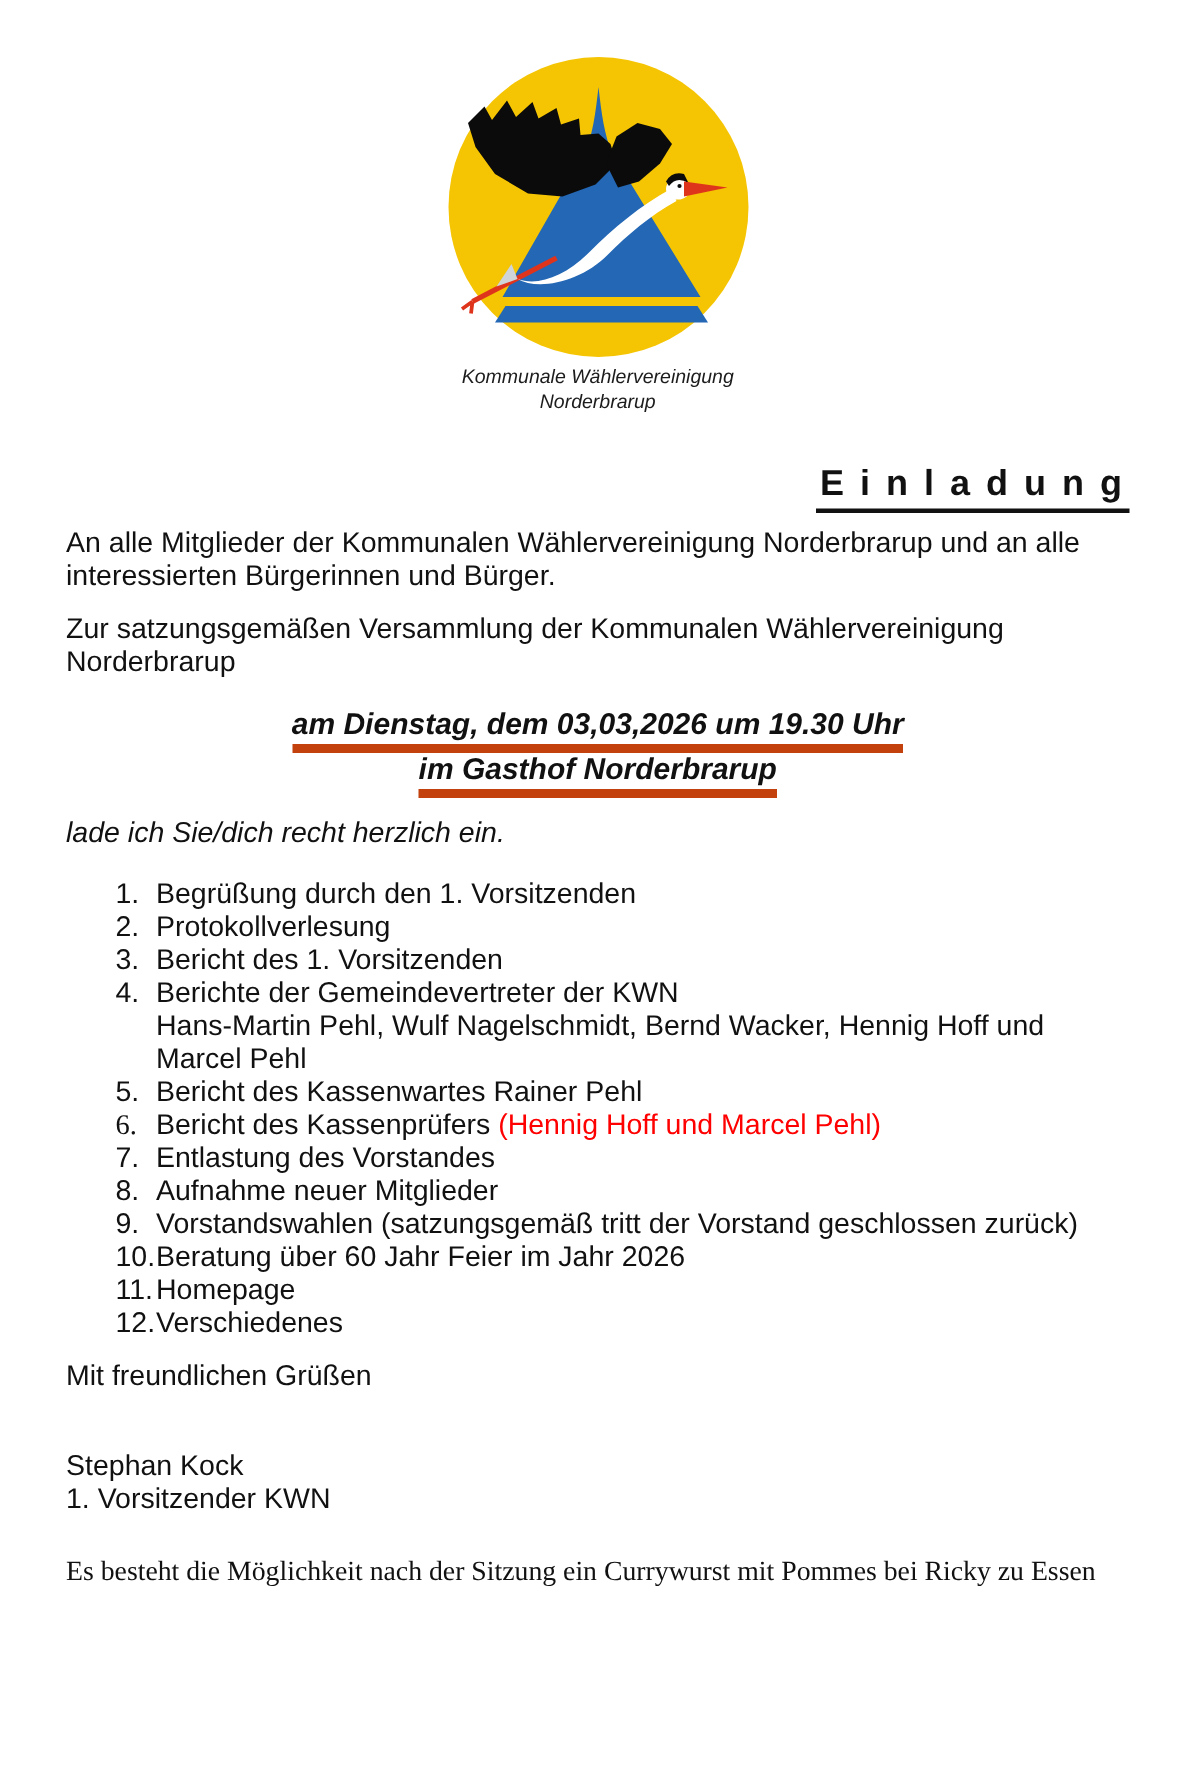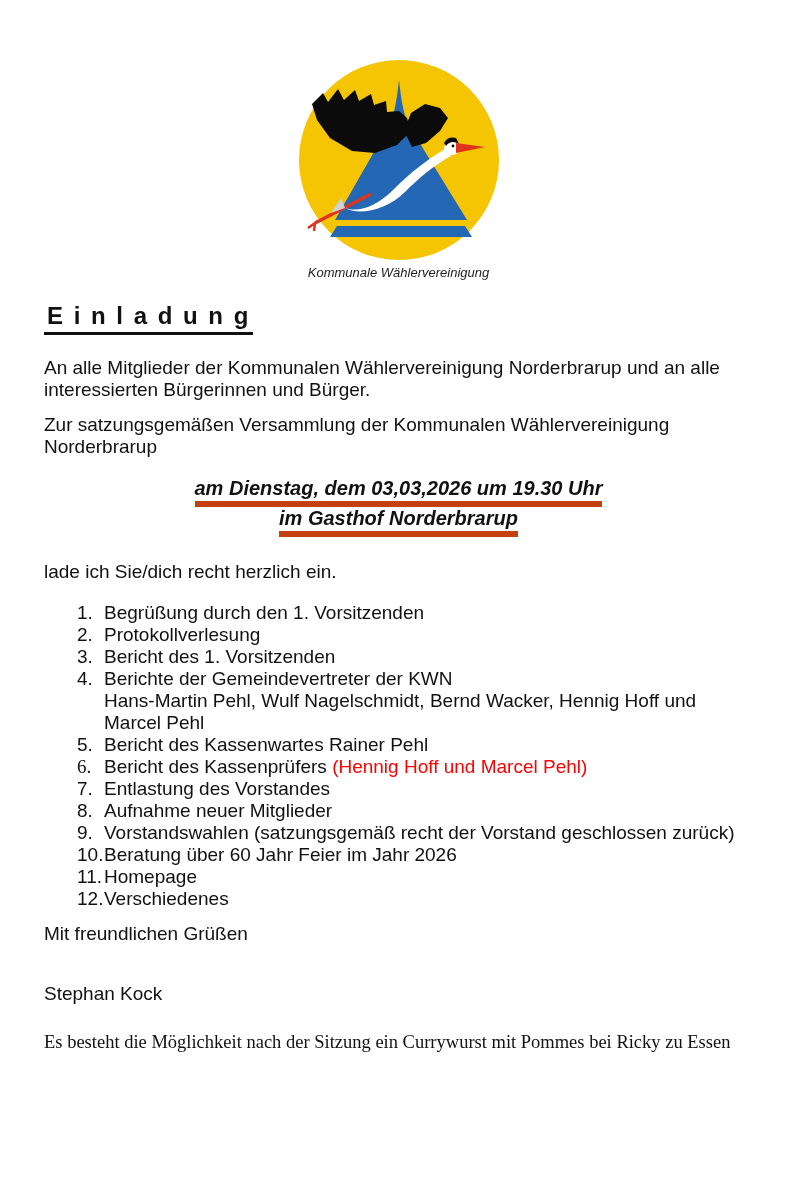--- a/index.html
+++ b/index.html
@@ -3,42 +3,42 @@
 <meta charset="utf-8">
 <style>
   html,body{margin:0;padding:0;}
   body{
     width:791px;height:1185px;background:#ffffff;overflow:hidden;
     font-family:"Liberation Sans", sans-serif;color:#111111;
   }
   .page{box-sizing:border-box;width:791px;padding:0 38px 0 44px;}
 
   
-  .logo-wrap{padding-top:58px;text-align:center;}
+  .logo-wrap{padding-top:36px;text-align:center;}
   .logo{width:204px;height:204px;display:block;margin:0 auto;}
   .logo-circle{fill:#F5C402;}
   .logo-blue{fill:#2367B5;}
   .stork-black{fill:#0b0b0b;}
   .stork-white{fill:#ffffff;}
   .stork-gray{fill:#cfd4d8;}
   .stork-red{fill:#DF341C;}
   .stork-red-line{stroke:#DF341C;fill:none;}
   .logo-caption{font-style:italic;font-size:13px;line-height:1.3;margin-top:3px;color:#1c1c1c;}
 
   
-  .title-wrap{text-align:left;margin-top:20px;}
+  .title-wrap{text-align:right;margin-top:32px;}
   .title-text{
     display:inline-block;font-size:24px;font-weight:bold;letter-spacing:2px;
     border-bottom:3px solid #111;padding:0 3px 2px 3px;
   }
 
   .p{font-size:19px;line-height:22px;margin:0;}
-  .p1{margin-top:22px;}
+  .p1{margin-top:10px;}
   .p2{margin-top:13px;}
-  .p3{margin-top:24px;}
+  .p3{margin-top:13px;font-style:italic;}
   .p4{margin-top:21px;}
 
   .date-wrap{text-align:center;}
   .date1{margin-top:19px;}
   .date2{}
   .date-text{
     display:inline-block;font-size:20px;font-weight:bold;font-style:italic;
     border-bottom:6px solid #c2410c;padding-bottom:1px;
   }
 
@@ -77,20 +77,21 @@
       <path class="stork-gray" d="M48,150 L34,155 L44,140 Z"></path>
       <path class="stork-white" d="M48,150 C62,155 80,148 96,132 C112,116 130,101 150,90 L154,98 C136,108 122,120 108,134 C90,152 62,158 48,150 Z"></path>
 
       <ellipse class="stork-white" cx="155" cy="90" rx="8" ry="7"></ellipse>
       <path class="stork-black" d="M147,85 Q151,78 159,80 L162,86 Q154,81 149,88 Z"></path>
       <path class="stork-red" d="M159,85 L188,89 L159,95 Z"></path>
       <circle cx="156" cy="88" r="1.4" fill="#0b0b0b"></circle>
     </svg>
     <div class="logo-caption">
       <div>Kommunale Wählervereinigung</div>
+      <div>Norderbrarup</div>
     </div>
   </div>
 
   <div class="title-wrap">
     <span class="title-text">E i n l a d u n g</span>
   </div>
 
   <p class="p p1">An alle Mitglieder der Kommunalen Wählervereinigung Norderbrarup und an alle interessierten Bürgerinnen und Bürger.</p>
   <p class="p p2">Zur satzungsgemäßen Versammlung der Kommunalen Wählervereinigung Norderbrarup</p>
 
@@ -134,37 +135,38 @@
     <div class="agenda-row">
       <span class="agenda-num">7.</span>
       <span class="agenda-txt">Entlastung des Vorstandes</span>
     </div>
     <div class="agenda-row">
       <span class="agenda-num">8.</span>
       <span class="agenda-txt">Aufnahme neuer Mitglieder</span>
     </div>
     <div class="agenda-row">
       <span class="agenda-num">9.</span>
-      <span class="agenda-txt">Vorstandswahlen (satzungsgemäß recht der Vorstand geschlossen zurück)</span>
+      <span class="agenda-txt">Vorstandswahlen (satzungsgemäß tritt der Vorstand geschlossen zurück)</span>
     </div>
     <div class="agenda-row">
       <span class="agenda-num">10.</span>
       <span class="agenda-txt">Beratung über 60 Jahr Feier im Jahr 2026</span>
     </div>
     <div class="agenda-row">
       <span class="agenda-num">11.</span>
       <span class="agenda-txt">Homepage</span>
     </div>
     <div class="agenda-row">
       <span class="agenda-num">12.</span>
       <span class="agenda-txt">Verschiedenes</span>
     </div>
   </div>
 
   <p class="p closing">Mit freundlichen Grüßen</p>
 
   <div class="signature">
     <p class="p">Stephan Kock</p>
+    <p class="p">1. Vorsitzender KWN</p>
   </div>
 
   <p class="footer-serif">Es besteht die Möglichkeit nach der Sitzung ein Currywurst mit Pommes bei Ricky zu Essen</p>
 
 </div>
 
 </body></html>

